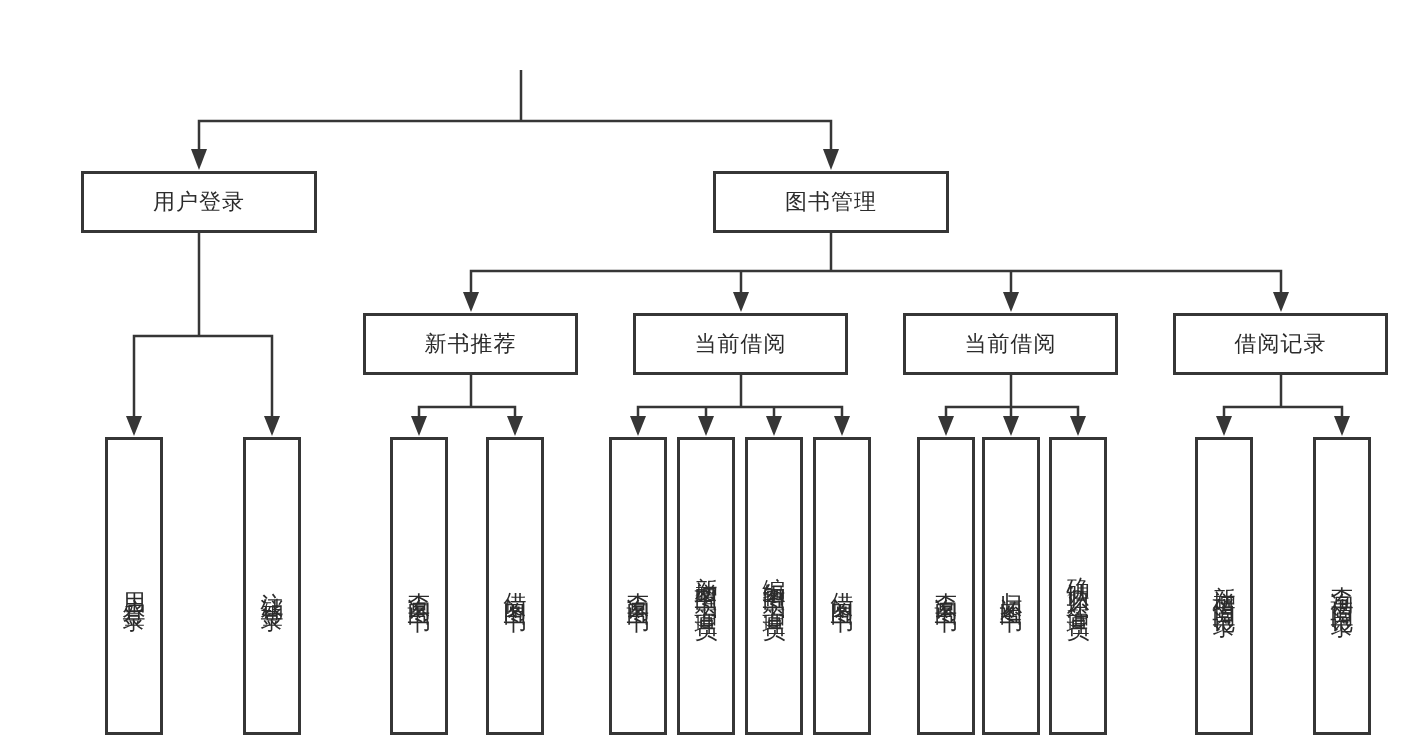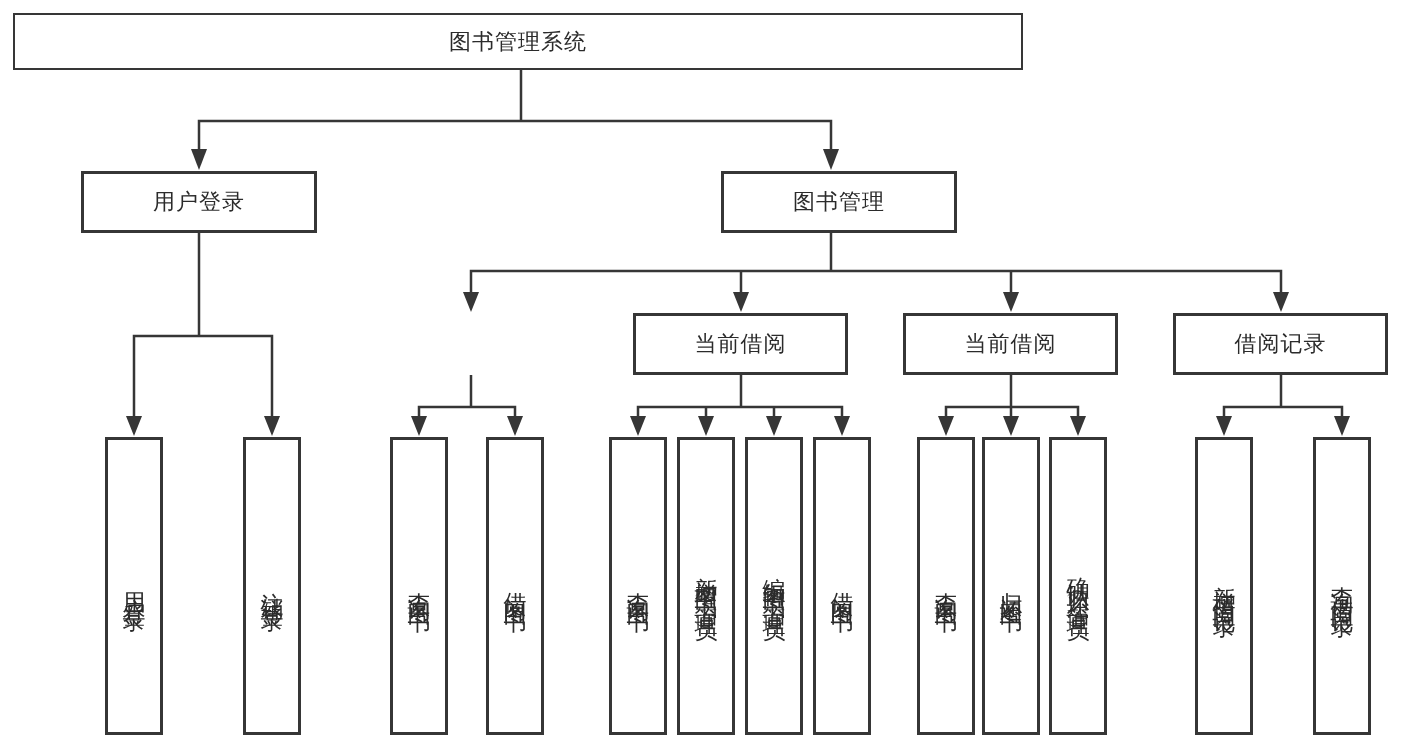--- a/index.html
+++ b/index.html
@@ -114,31 +114,31 @@
       <path d="M774 436 l-8 -20 h16 z"></path>
       <path d="M842 436 l-8 -20 h16 z"></path>
       <path d="M946 436 l-8 -20 h16 z"></path>
       <path d="M1011 436 l-8 -20 h16 z"></path>
       <path d="M1078 436 l-8 -20 h16 z"></path>
       <path d="M1224 436 l-8 -20 h16 z"></path>
       <path d="M1342 436 l-8 -20 h16 z"></path>
     </g>
   </svg>
 
-  <div class="box root">
-    <span class="hlabel">图书管理系统</span>
-  </div>
 
   <div class="box lvl2" style="left:81px;">
     <span class="hlabel">用户登录</span>
   </div>
-  <div class="box lvl2" style="left:713px;margin-left:8px;">
+  <div class="box lvl2" style="left:713px;">
     <span class="hlabel">图书管理</span>
   </div>
 
+  <div class="box lvl3" style="left:363px;">
+    <span class="hlabel">新书推荐</span>
+  </div>
   <div class="box lvl3" style="left:633px;">
     <span class="hlabel">当前借阅</span>
   </div>
   <div class="box lvl3" style="left:1173px;">
     <span class="hlabel">借阅记录</span>
   </div>
   <div class="box lvl3" style="left:903px;">
     <span class="hlabel">当前借阅</span>
   </div>
 

